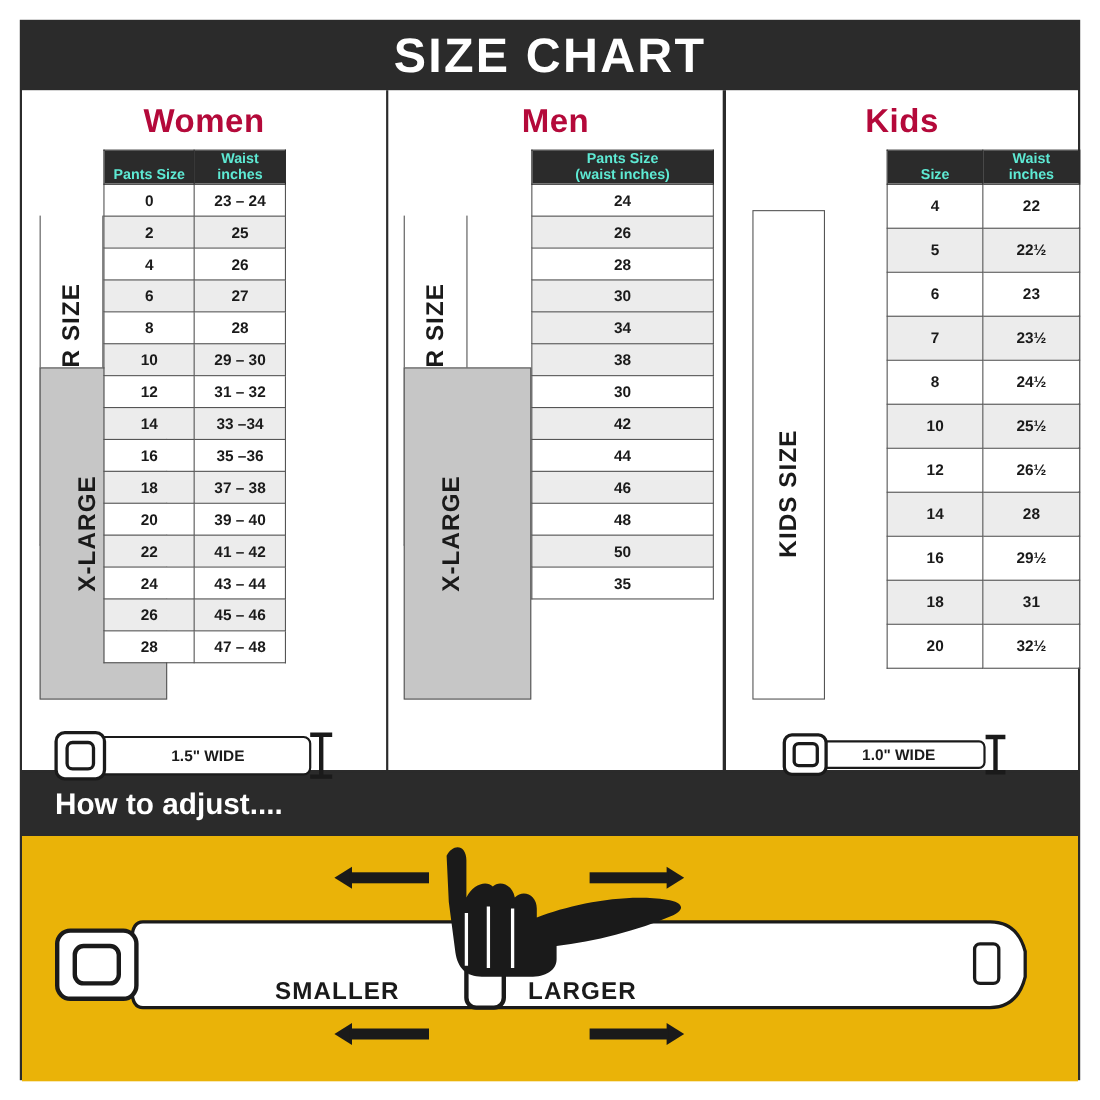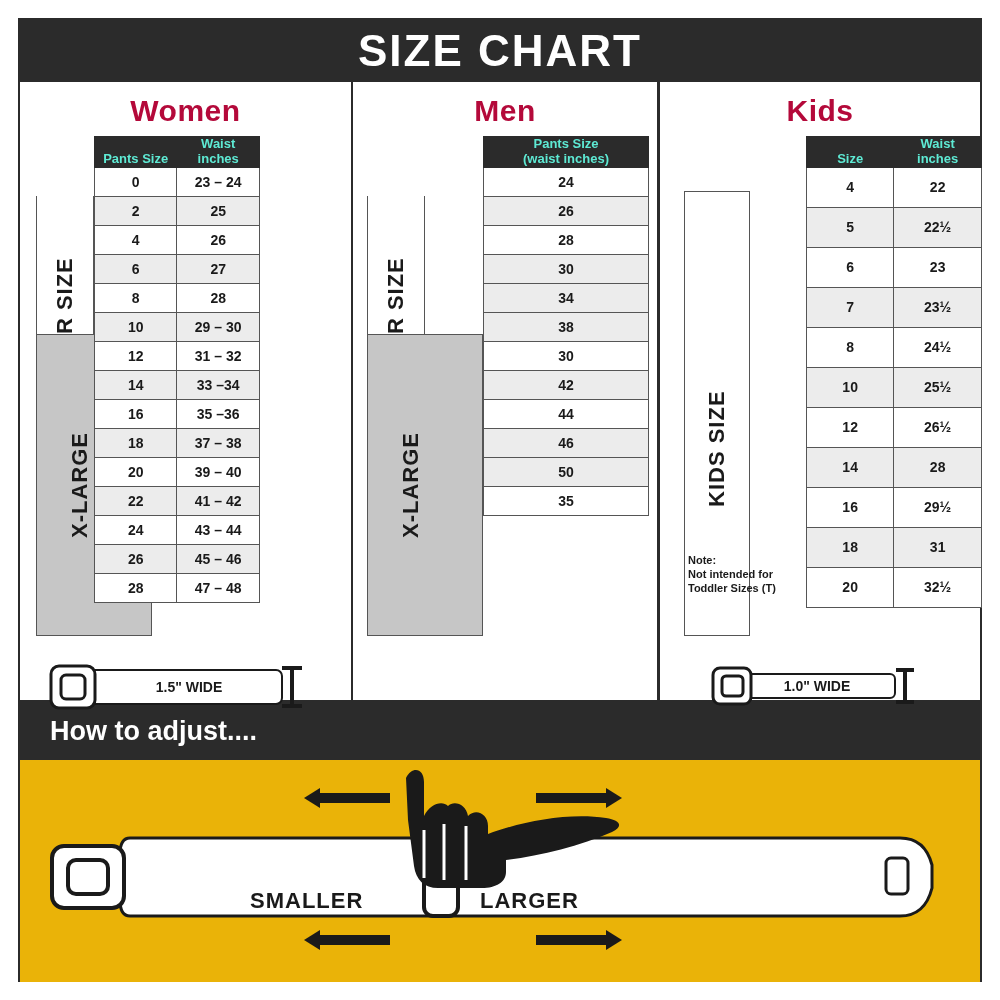--- a/index.html
+++ b/index.html
@@ -281,41 +281,41 @@
                 </tr>
           <tr class="alt">
                   <td>42</td>
                 </tr>
           <tr>
                   <td>44</td>
                 </tr>
           <tr class="alt">
                   <td>46</td>
                 </tr>
+          <tr>
+                  <td>48</td>
+                </tr>
           <tr class="alt">
                   <td>50</td>
                 </tr>
           <tr>
                   <td>35</td>
                 </tr>
         </tbody>
             </table>
       </div>
     </div>
 
     <div class="col col-kids">
       <div class="col-head">Kids</div>
 
       <div class="tbl-wrap" style="width:300px;height:500px;margin-left:24px;">
         <div class="vert-label kids" style="left:0px;top:55px;width:66px;height:445px;border:1px solid #555;">
           <span style="margin-bottom:70px;">KIDS SIZE</span>
         </div>
-        <div class="note" style="left:4px;top:418px;width:110px;white-space:pre-line;">Note:
-Not intended for
-Toddler Sizes (T)</div>
 
         <table class="sz" style="position:absolute;left:122px;top:0px;width:176px;">
           <tbody>
                 <tr class="hdr-row">
             <th style="width:88px;">Size</th>
             <th style="width:88px;">Waist<br>inches</th>
           </tr>
           <tr>
                   <td style="height:39px;">4</td>
                   <td style="height:39px;">22</td>

